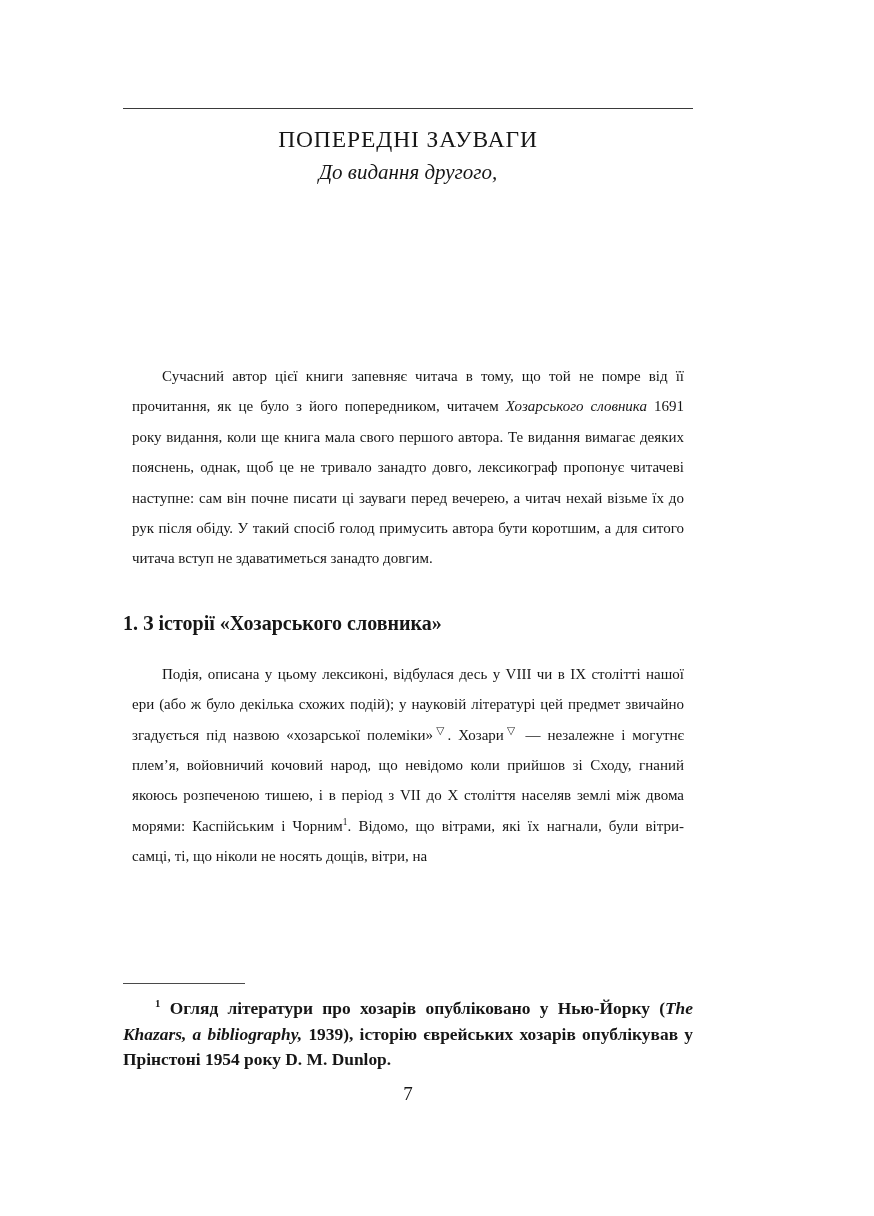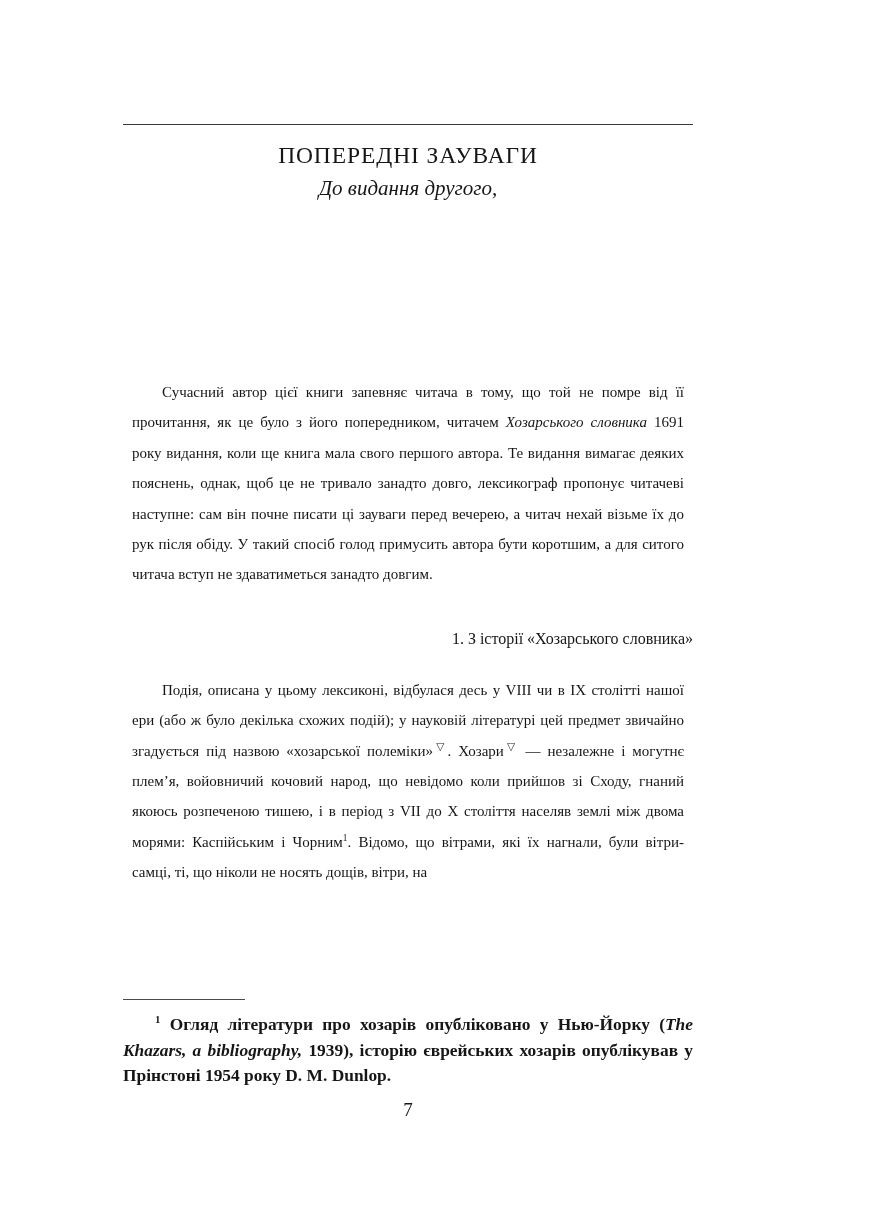--- a/index.html
+++ b/index.html
@@ -12,21 +12,21 @@
     height: 1216px;
     position: relative;
     font-family: "Liberation Serif", "DejaVu Serif", serif;
     color: #161616;
     overflow: hidden;
   }
 
   .page {
     position: absolute;
     left: 123px;
-    top: 16px;
+    top: 0;
     width: 570px;
     height: 1040px;
   }
 
   
   .header-rule {
     position: absolute;
     left: 0;
     top: 108px;
     width: 570px;
@@ -68,23 +68,23 @@
     margin: 9px;
     font-size: 15px;
     line-height: 30.4px;
     text-align: justify;
     text-indent: 30px;
     hyphens: manual;
   }
 
   .section-heading {
     margin: 0;
-    font-size: 16px;
-    font-weight: normal;
-    text-align: right;
+    font-size: 20px;
+    font-weight: bold;
+    text-align: left;
     line-height: 30px;
     padding-top: 25px;
     padding-bottom: 12px;
   }
 
   i, .ital { font-style: italic; }
 
   sup.ref {
     font-size: 0.62em;
     vertical-align: super;

